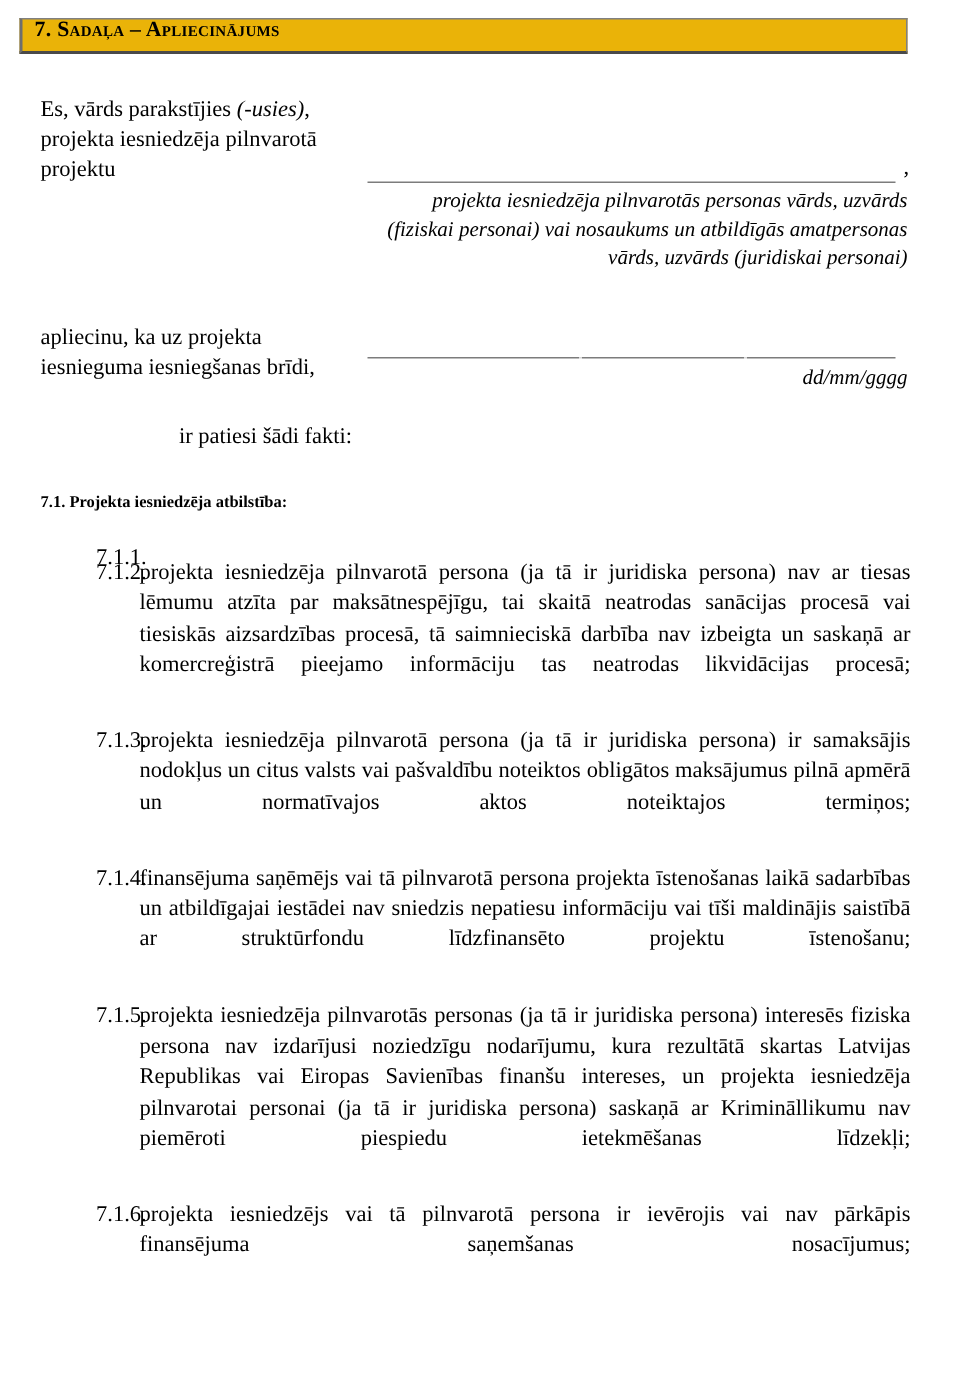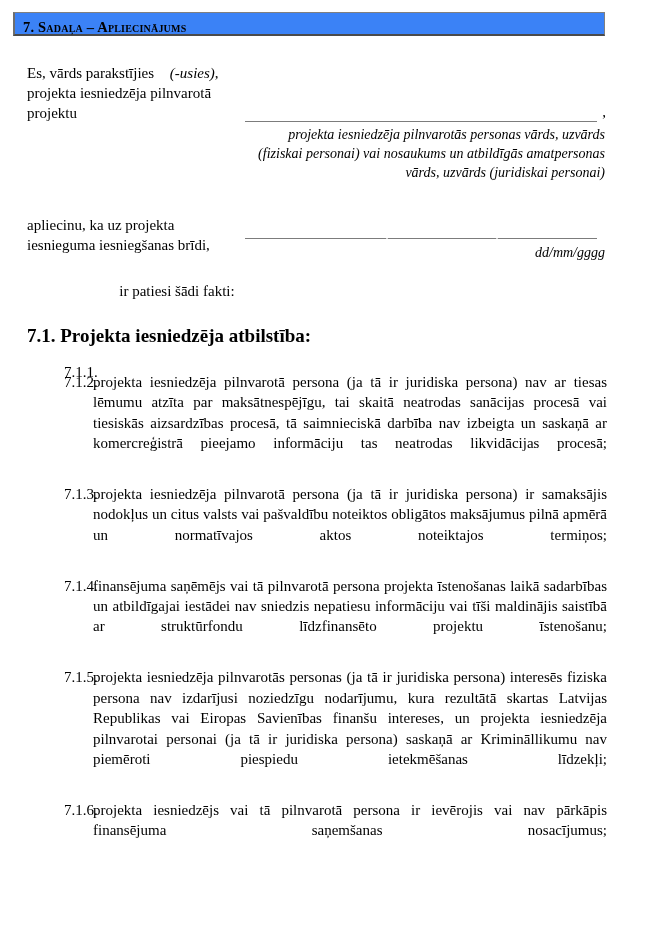--- a/index.html
+++ b/index.html
@@ -23,27 +23,27 @@
     box-sizing: border-box;
   }
 
   
   .section-bar {
     position: absolute;
     left: 13px;
     top: 12px;
     width: 592px;
     height: 24px;
-    background: #3b82f6;
+    background: #eab308;
     border: 1px solid #808080;
     border-left: 2px solid #6e6e6e;
     border-bottom: 2px solid #4a4a4a;
     box-sizing: border-box;
     display: flex;
-    align-items: flex-end;
+    align-items: flex-start;
   }
   .section-bar-title {
     padding-left: 8px;
     font-size: 14.5px;
     font-weight: bold;
     font-variant: small-caps;
     letter-spacing: 0.2px;
     line-height: 1;
     white-space: nowrap;
   }
@@ -56,21 +56,21 @@
     width: 645px;
   }
 
   .decl-left {
     position: absolute;
     left: 27px;
     width: 215px;
     font-size: 15px;
     line-height: 20px;
   }
-  .decl-left .ital { font-style: italic; margin-left: 12px; }
+  .decl-left .ital { font-style: italic; }
 
   .decl-right {
     position: absolute;
     left: 245px;
     width: 365px;
   }
 
   .fill-line {
     position: relative;
     height: 1px;
@@ -101,21 +101,21 @@
     width: 360px;
     margin-top: 3px;
   }
   .caption.small-gap { margin-top: 4px; }
 
   
   .sub-heading {
     position: absolute;
     left: 27px;
     top: 326px;
-    font-size: 19px;
+    font-size: 11px;
     font-weight: bold;
     line-height: 19px;
   }
 
   
   .list {
     position: absolute;
     left: 0;
     top: 362px;
     width: 645px;

